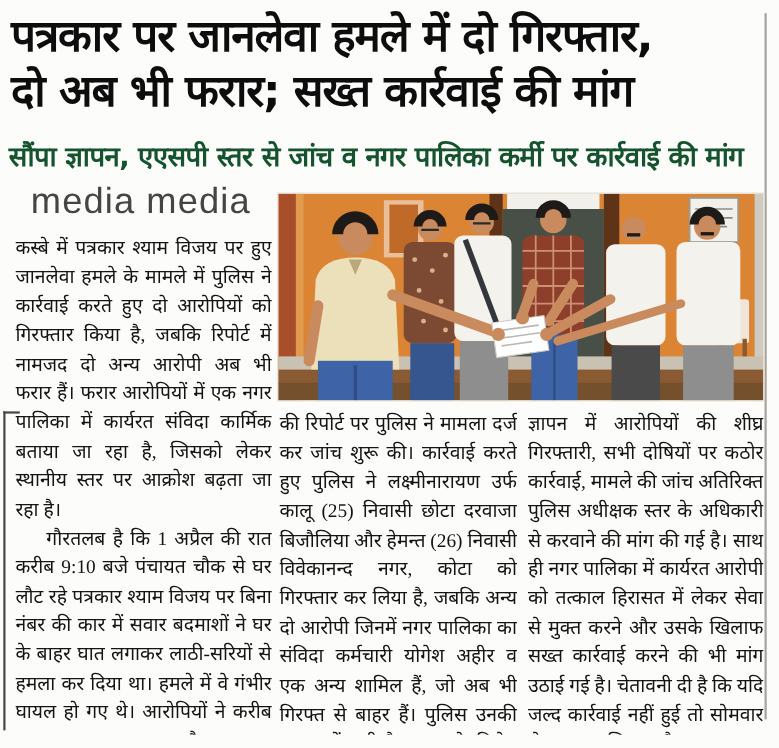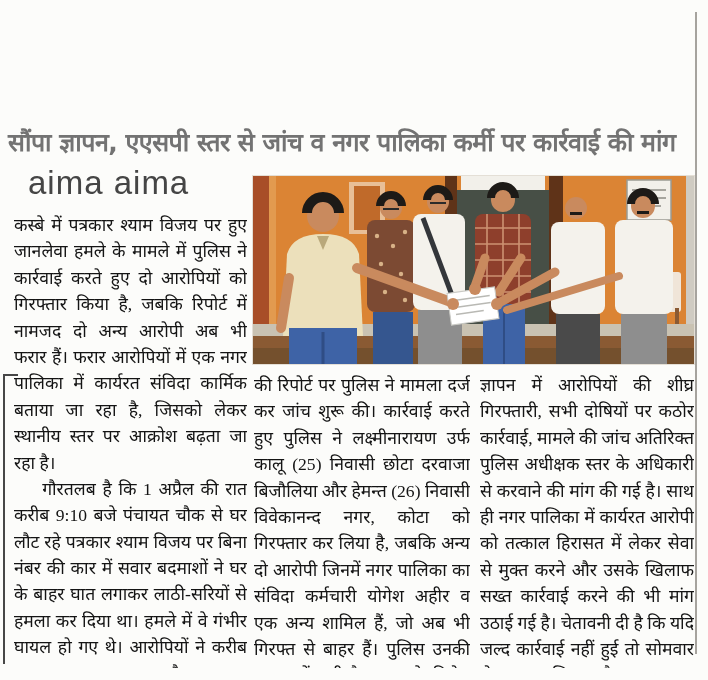--- a/index.html
+++ b/index.html
@@ -10,21 +10,21 @@
     color:#141414;
   }
   .abs{position:absolute;}
   .headline{
     left:10px;top:8px;width:688px;
     font-weight:800;font-size:40px;line-height:1.26;letter-spacing:-1px;
     color:#0d0d0d;
   }
   .subheadline{
     left:8px;top:124px;width:690px;
-    font-weight:800;font-size:25px;letter-spacing:-0.5px;color:#737373;
+    font-weight:800;font-size:25px;letter-spacing:-0.5px;color:#14532d;
   }
   .watermark{
     left:28px;top:164px;
     font-family:"Liberation Sans",sans-serif;
     font-size:33px;color:#454545;letter-spacing:1px;font-weight:400;
   }
   .col{
     font-size:17.6px;line-height:1.5;font-weight:500;
     text-align:justify;overflow:hidden;
   }
@@ -39,25 +39,27 @@
   }
   .rule-right{left:695px;top:12px;width:2px;height:642px;background:#a6a39e;}
   .rule-left{left:3px;top:374px;width:2px;height:290px;background:#474747;}
   .rule-left-tick{left:3px;top:374px;width:15px;height:2px;background:#474747;}
   svg{display:block;}
 </style>
 </head>
 <body>
 
 <div class="abs headline">
+  <div>पत्रकार पर जानलेवा हमले में दो गिरफ्तार,</div>
+  <div>दो अब भी फरार; सख्त कार्रवाई की मांग</div>
 </div>
 
 <div class="abs subheadline">सौंपा ज्ञापन, एएसपी स्तर से जांच व नगर पालिका कर्मी पर कार्रवाई की मांग</div>
 
-<div class="abs watermark">aima aima</div>
+<div class="abs watermark">media media</div>
 
 <div class="abs rule-right"></div>
 <div class="abs rule-left"></div>
 <div class="abs rule-left-tick"></div>
 
 <div class="abs photo-frame">
   <svg viewBox="0 0 441 188" width="441" height="188">
 
     <rect x="0" y="0" width="441" height="188" fill="#db8434"></rect>
     <rect x="0" y="0" width="16" height="188" fill="#a84e28"></rect>

